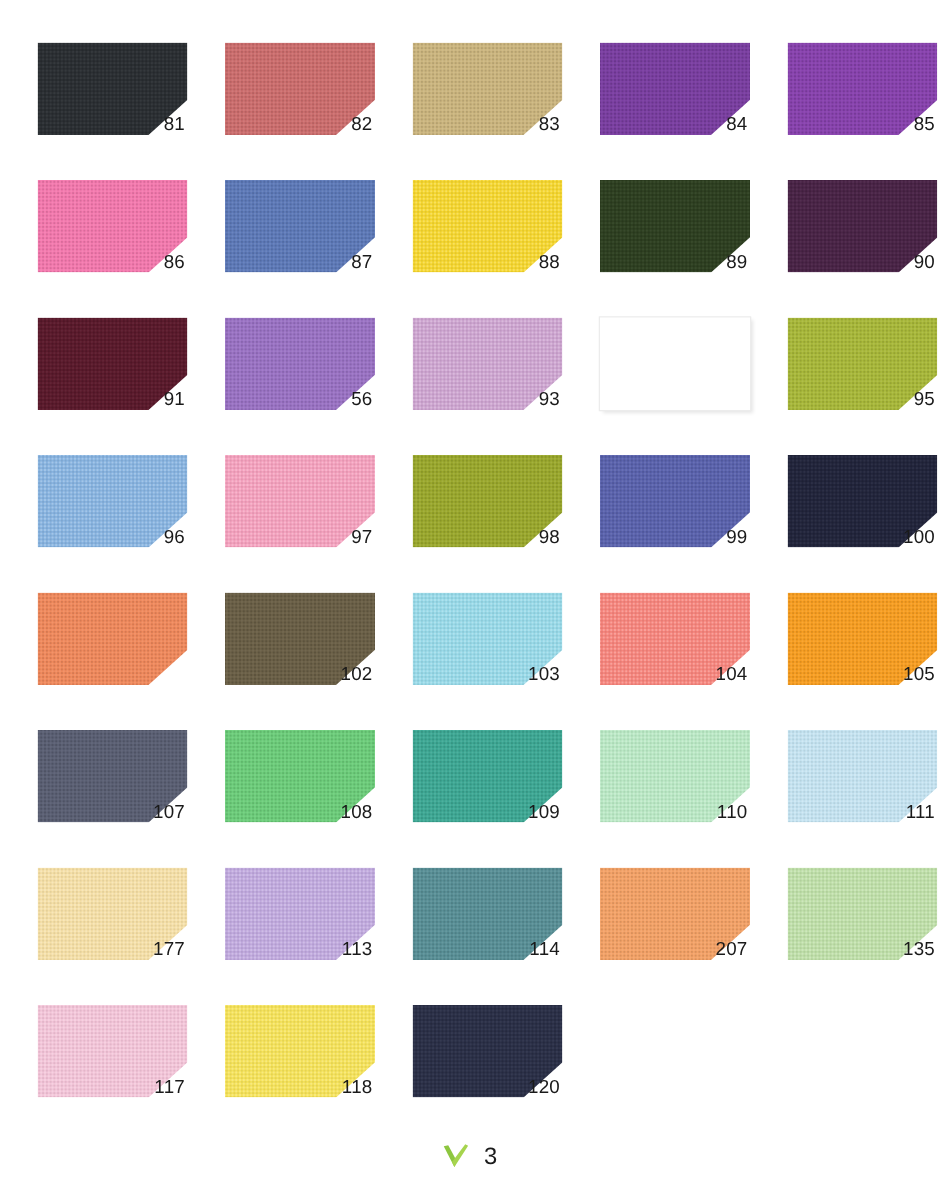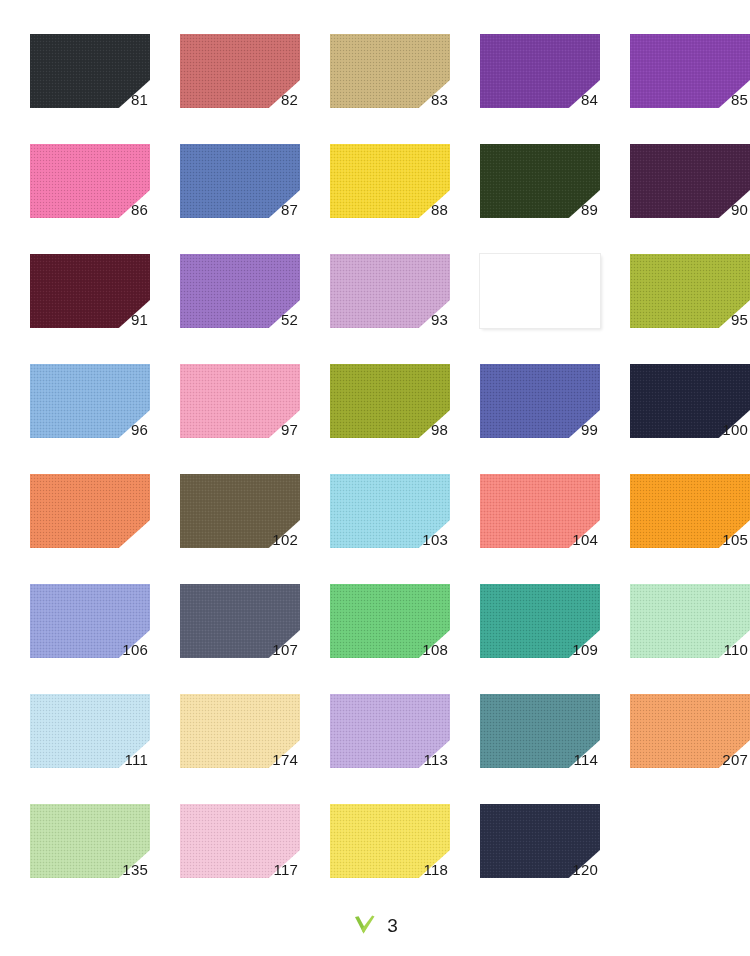--- a/index.html
+++ b/index.html
@@ -182,21 +182,21 @@
     <div class="swatch-cell">
       <div class="chip dark" style="background-color: rgb(91, 26, 44);">
         <div class="weave"></div>
       </div>
       <div class="swatch-number">91</div>
     </div>
     <div class="swatch-cell">
       <div class="chip mid" style="background-color: rgb(154, 114, 196);">
         <div class="weave"></div>
       </div>
-      <div class="swatch-number">52</div>
+      <div class="swatch-number">56</div>
     </div>
     <div class="swatch-cell">
       <div class="chip light" style="background-color: rgb(205, 164, 208);">
         <div class="weave"></div>
       </div>
       <div class="swatch-number">93</div>
     </div>
     <div class="swatch-cell">
       <div class="chip plain" style="background-color: rgb(255, 255, 255);">
         <div class="weave"></div>
@@ -261,26 +261,20 @@
       </div>
       <div class="swatch-number">104</div>
     </div>
     <div class="swatch-cell">
       <div class="chip mid" style="background-color: rgb(248, 158, 33);">
         <div class="weave"></div>
       </div>
       <div class="swatch-number">105</div>
     </div>
     <div class="swatch-cell">
-      <div class="chip light" style="background-color: rgb(150, 160, 220);">
-        <div class="weave"></div>
-      </div>
-      <div class="swatch-number">106</div>
-    </div>
-    <div class="swatch-cell">
       <div class="chip dark" style="background-color: rgb(91, 96, 116);">
         <div class="weave"></div>
       </div>
       <div class="swatch-number">107</div>
     </div>
     <div class="swatch-cell">
       <div class="chip mid" style="background-color: rgb(108, 205, 122);">
         <div class="weave"></div>
       </div>
       <div class="swatch-number">108</div>
@@ -300,21 +294,21 @@
     <div class="swatch-cell">
       <div class="chip light" style="background-color: rgb(195, 226, 240);">
         <div class="weave"></div>
       </div>
       <div class="swatch-number">111</div>
     </div>
     <div class="swatch-cell">
       <div class="chip light" style="background-color: rgb(245, 223, 166);">
         <div class="weave"></div>
       </div>
-      <div class="swatch-number">174</div>
+      <div class="swatch-number">177</div>
     </div>
     <div class="swatch-cell">
       <div class="chip light" style="background-color: rgb(192, 169, 222);">
         <div class="weave"></div>
       </div>
       <div class="swatch-number">113</div>
     </div>
     <div class="swatch-cell">
       <div class="chip mid" style="background-color: rgb(88, 143, 150);">
         <div class="weave"></div>

